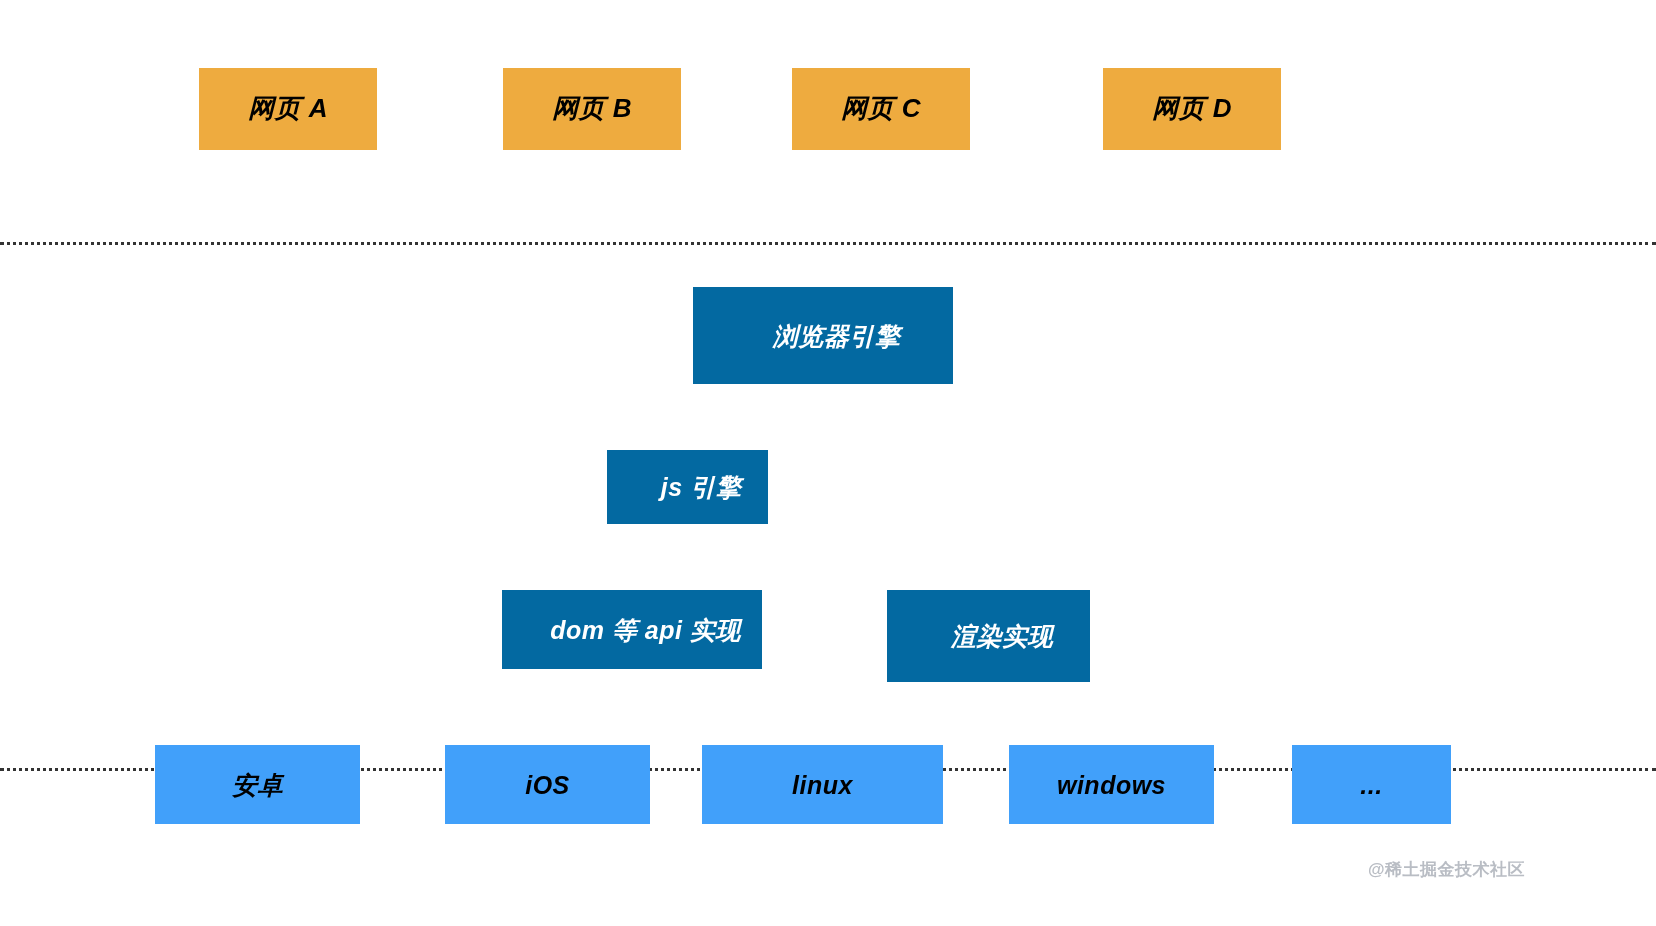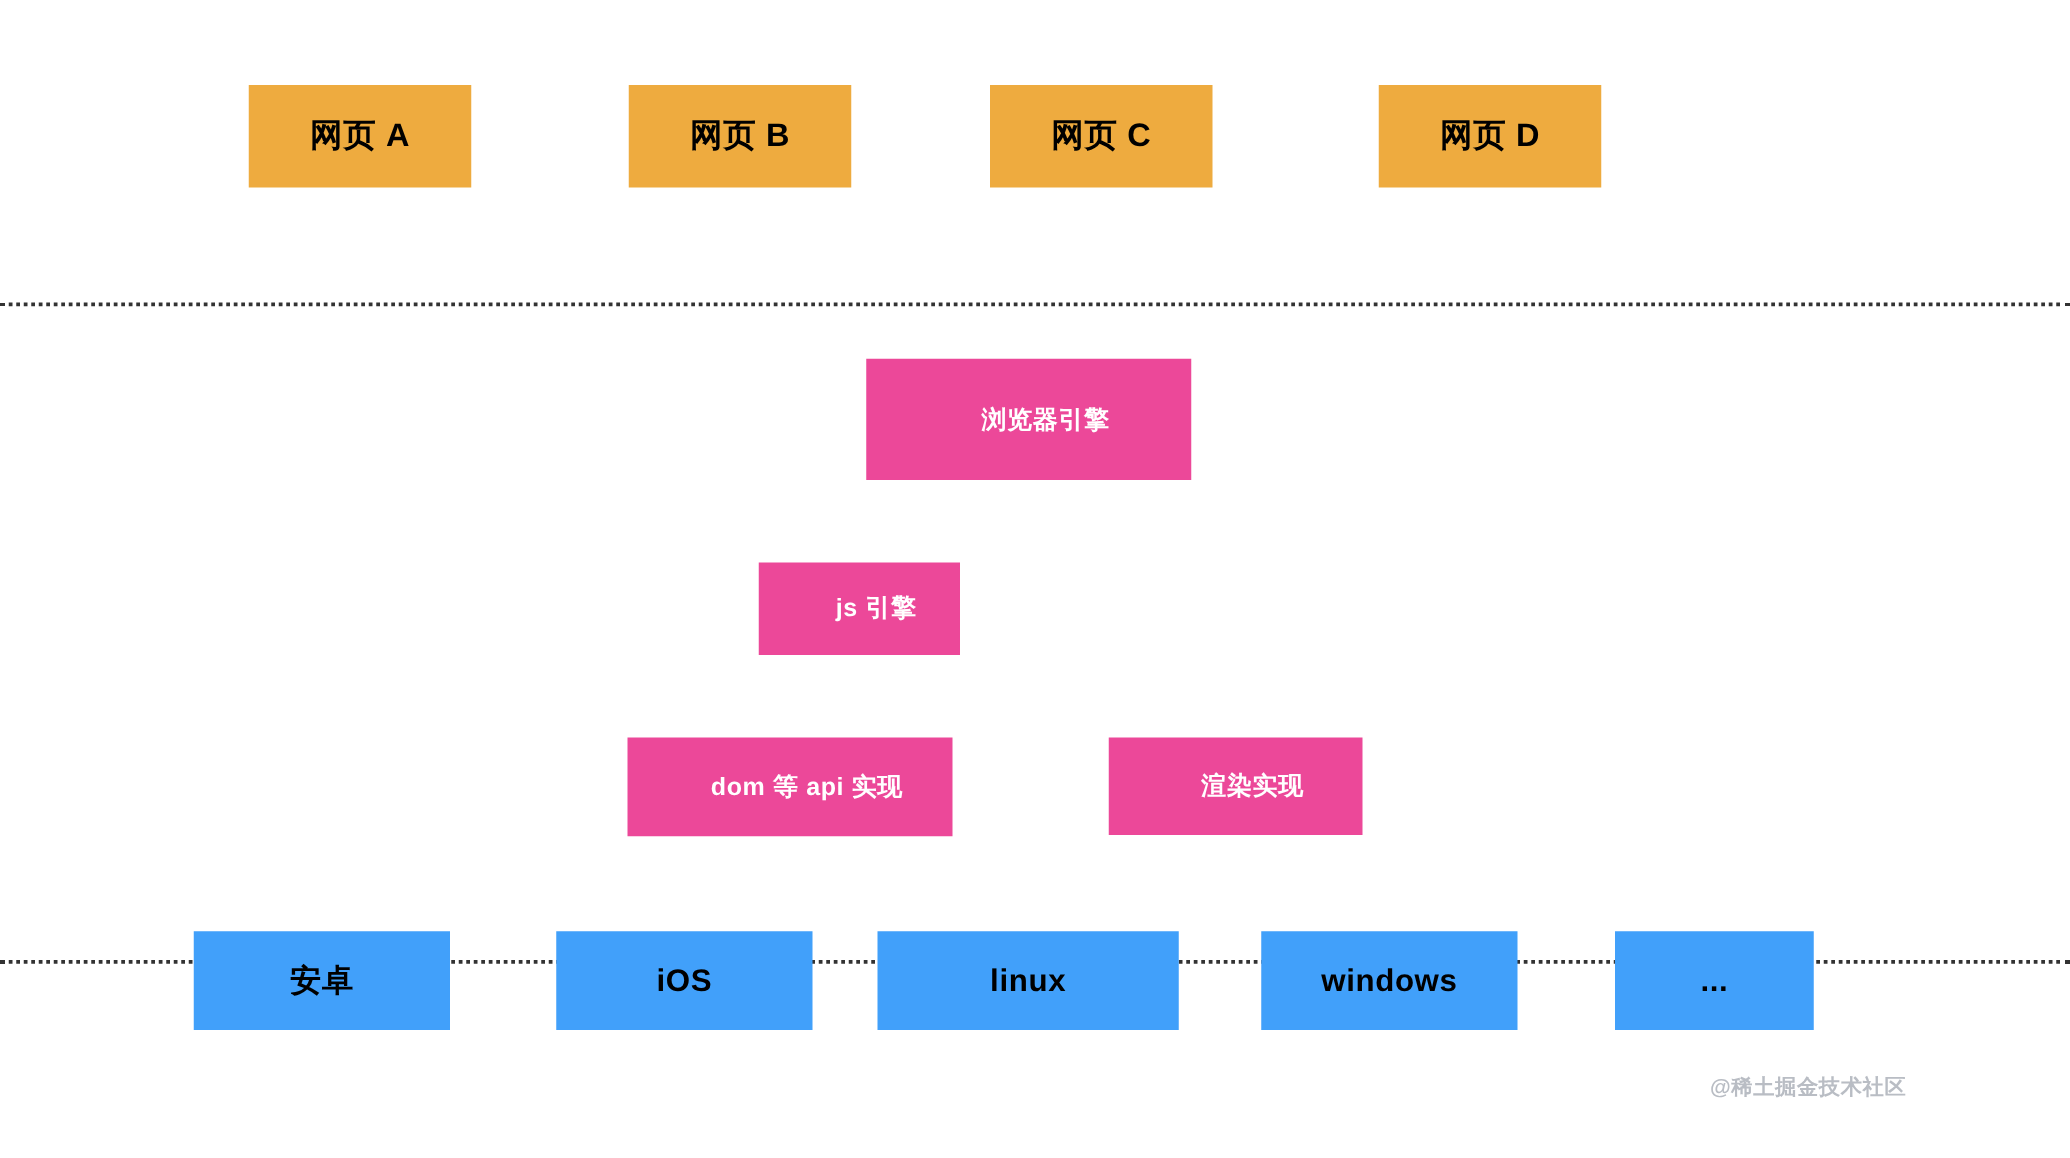--- a/index.html
+++ b/index.html
@@ -20,32 +20,33 @@
   }
   .node {
     position: absolute;
     display: flex;
     align-items: center;
     justify-content: center;
     box-sizing: border-box;
     text-align: right;
     line-height: 1.2;
     white-space: nowrap;
+    font-style: italic;
   }
   .node-webpage {
     background: #eeab3f;
     color: #000000;
     font-size: 26px;
     font-weight: 700;
     letter-spacing: 0.5px;
   }
   .node-engine {
-    background: #ec4899;
+    background: #0369a1;
     color: #ffffff;
-    font-size: 20px;
+    font-size: 25px;
     font-weight: 700;
     letter-spacing: 0.5px;
     padding-left: 27px;
   }
   .node-os {
     background: #41a0fa;
     color: #000000;
     font-size: 25px;
     font-weight: 700;
     letter-spacing: 0.5px;
@@ -90,21 +91,21 @@
     <span>浏览器引擎</span>
   </div>
 
   <div class="node node-engine" style="left:607px; top:450px; width:161px; height:74px;">
     <span>js 引擎</span>
   </div>
 
   <div class="node node-engine" style="left:502px; top:590px; width:260px; height:79px;">
     <span>dom 等 api 实现</span>
   </div>
-  <div class="node node-engine" style="left:887px; top:590px; width:203px; height:78px;">
+  <div class="node node-engine" style="left:887px; top:590px; width:203px; height:92px;">
     <span>渲染实现</span>
   </div>
 
   <div class="divider" style="top:768px;"></div>
 
   <div class="node node-os" style="left:155px; top:745px; width:205px; height:79px;">
     <span>安卓</span>
   </div>
   <div class="node node-os" style="left:445px; top:745px; width:205px; height:79px;">
     <span>iOS</span>

